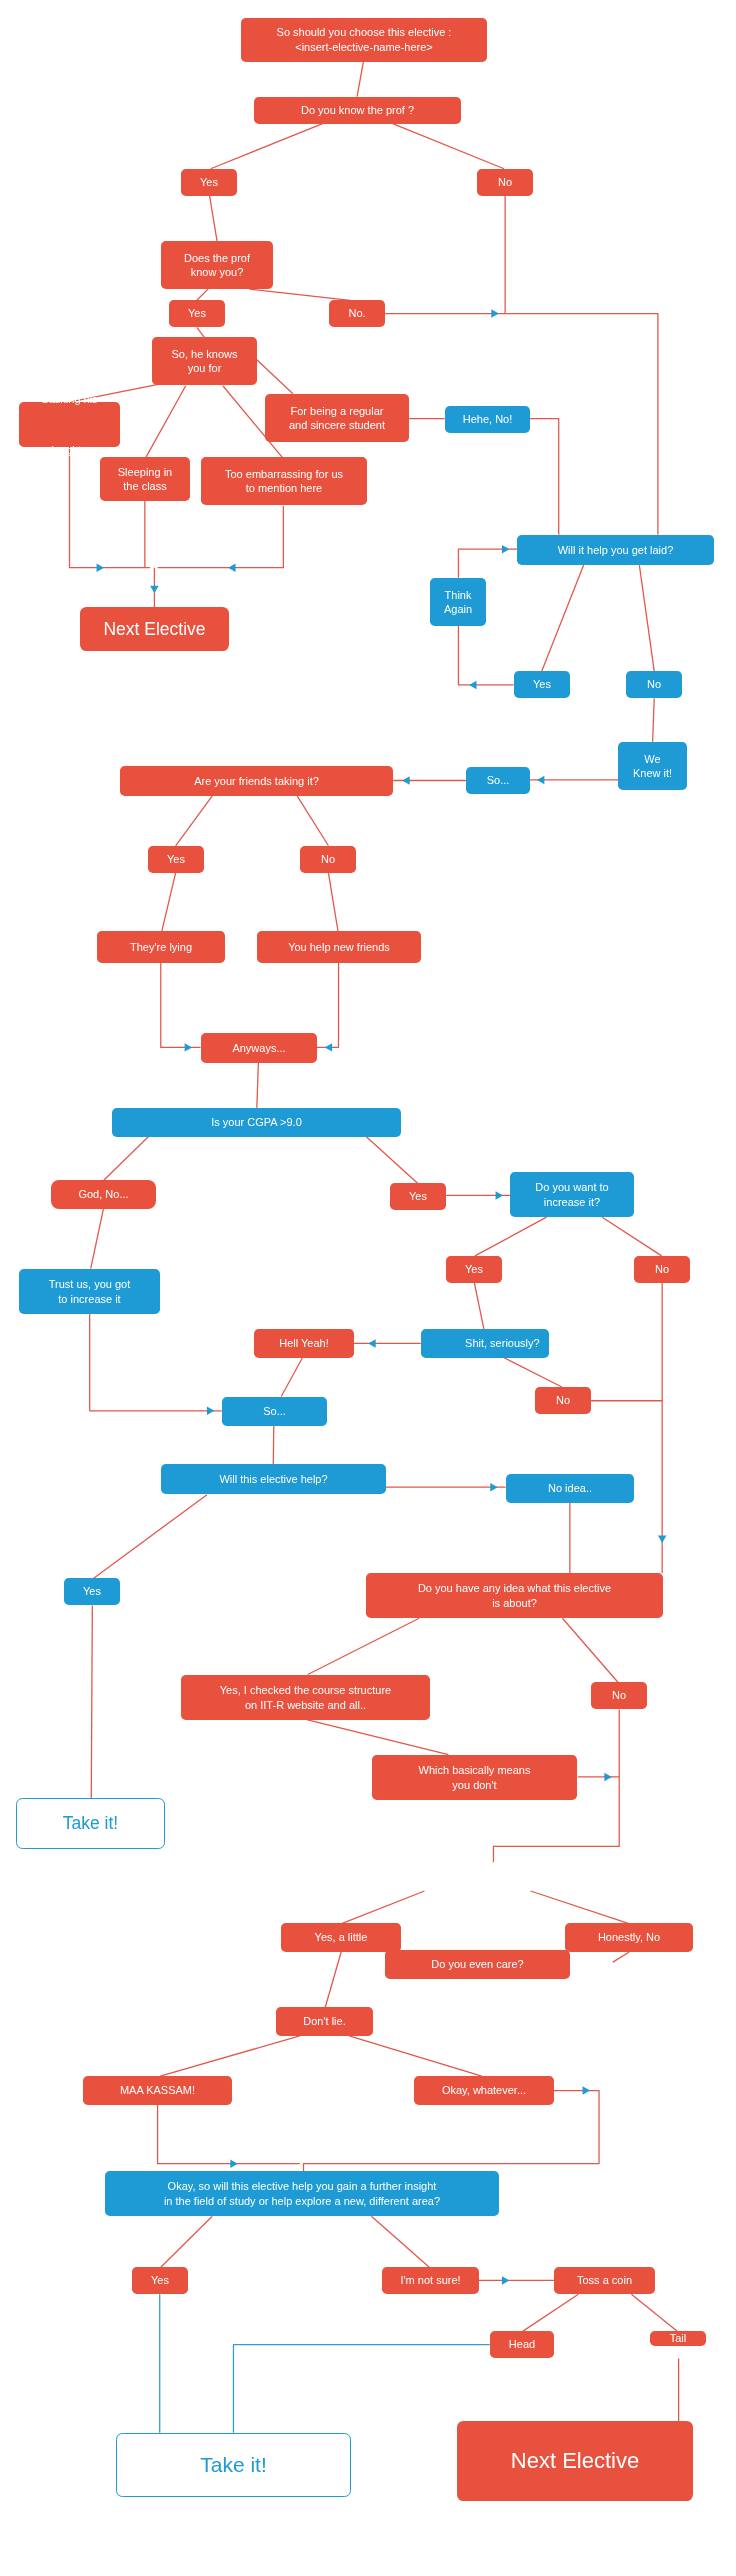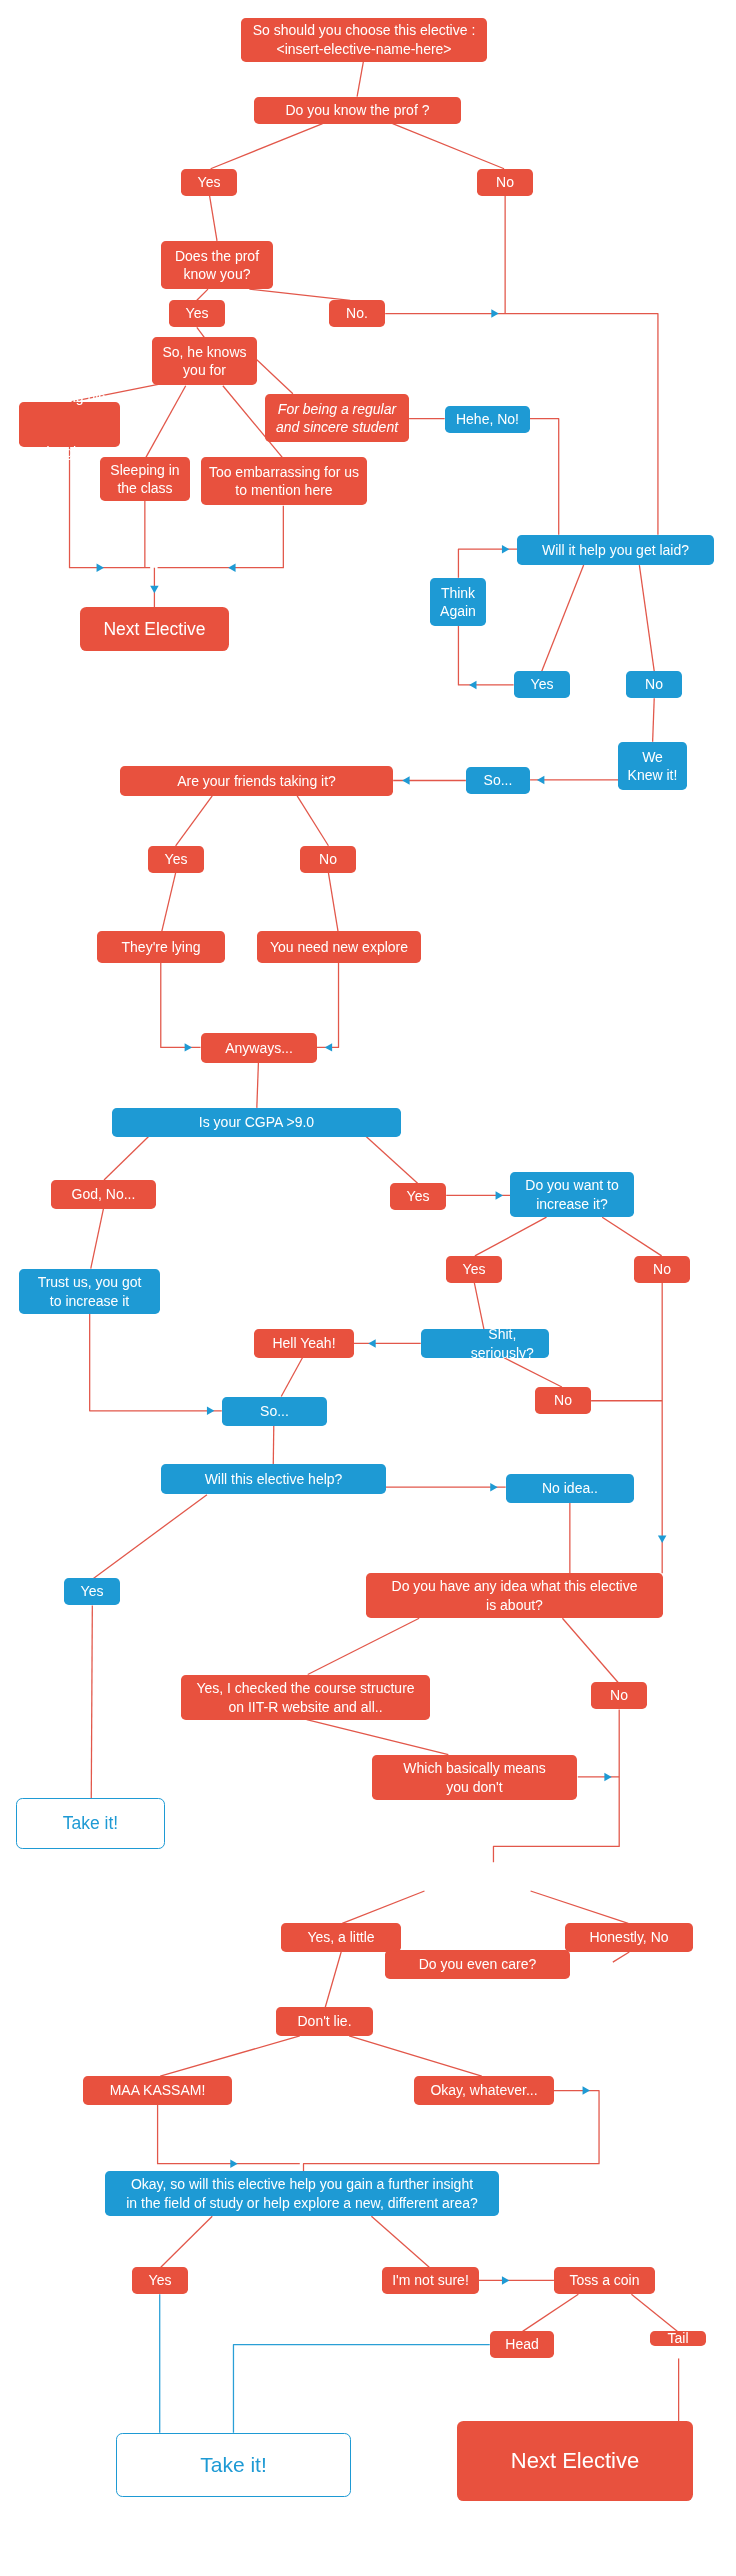--- a/index.html
+++ b/index.html
@@ -10,21 +10,21 @@
     position:relative;
   }
   #canvas { position:absolute; left:0; top:0; width:737px; height:2576px; }
   #wires  { position:absolute; left:0; top:0; width:737px; height:2576px; }
   .node {
     position:absolute;
     display:flex; flex-direction:column;
     align-items:center; justify-content:center;
     text-align:center;
     border-radius:4.8px;
-    font-size:14px; line-height:1.3;
+    font-size:11px; line-height:1.3;
     padding:2.1px 5.3px;
   }
   .node .nline { display:block; }
   .red   { background:var(--red);  color:#ffffff; }
   .blue  { background:var(--blue); color:#ffffff; }
   .outline {
     background:#ffffff;
     border:1.1px solid var(--blue);
     color:var(--blue);
     border-radius:6.4px;
@@ -152,21 +152,21 @@
       <span class="nline">No.</span>
     </div>
     <div class="node red" style="left: 152px; top: 337px; width: 105px; height: 48px;">
       <span class="nline">So, he knows</span>
       <span class="nline">you for</span>
     </div>
     <div class="node red" style="left: 19px; top: 402px; width: 101px; height: 45px; gap: 36px;">
       <span class="nline">Stalking his</span>
       <span class="nline">daughter</span>
     </div>
-    <div class="node red" style="left: 265px; top: 394px; width: 144px; height: 48px; font-style: italic;">
+    <div class="node red" style="left: 265px; top: 394px; width: 144px; height: 48px;">
       <span class="nline">For being a regular</span>
       <span class="nline">and sincere student</span>
     </div>
     <div class="node blue" style="left: 445px; top: 406px; width: 85px; height: 27px;">
       <span class="nline">Hehe, No!</span>
     </div>
     <div class="node red" style="left: 100px; top: 457px; width: 90px; height: 44px;">
       <span class="nline">Sleeping in</span>
       <span class="nline">the class</span>
     </div>
@@ -203,29 +203,29 @@
     <div class="node red" style="left: 148px; top: 846px; width: 56px; height: 27px;">
       <span class="nline">Yes</span>
     </div>
     <div class="node red" style="left: 300px; top: 846px; width: 56px; height: 27px;">
       <span class="nline">No</span>
     </div>
     <div class="node red" style="left: 97px; top: 931px; width: 128px; height: 32px;">
       <span class="nline">They're lying</span>
     </div>
     <div class="node red" style="left: 257px; top: 931px; width: 164px; height: 32px;">
-      <span class="nline">You need new explore</span>
+      <span class="nline">You help new friends</span>
     </div>
     <div class="node red" style="left: 201px; top: 1033px; width: 116px; height: 30px;">
       <span class="nline">Anyways...</span>
     </div>
     <div class="node blue" style="left: 112px; top: 1108px; width: 289px; height: 29px;">
       <span class="nline">Is your CGPA &gt;9.0</span>
     </div>
-    <div class="node red" style="left: 51px; top: 1180px; width: 105px; height: 29px;">
+    <div class="node red" style="left: 51px; top: 1180px; width: 105px; height: 29px; border-radius: 8px;">
       <span class="nline">God, No...</span>
     </div>
     <div class="node red" style="left: 390px; top: 1183px; width: 56px; height: 27px;">
       <span class="nline">Yes</span>
     </div>
     <div class="node blue" style="left: 510px; top: 1172px; width: 124px; height: 45px;">
       <span class="nline">Do you want to</span>
       <span class="nline">increase it?</span>
     </div>
     <div class="node blue" style="left: 19px; top: 1269px; width: 141px; height: 45px;">

